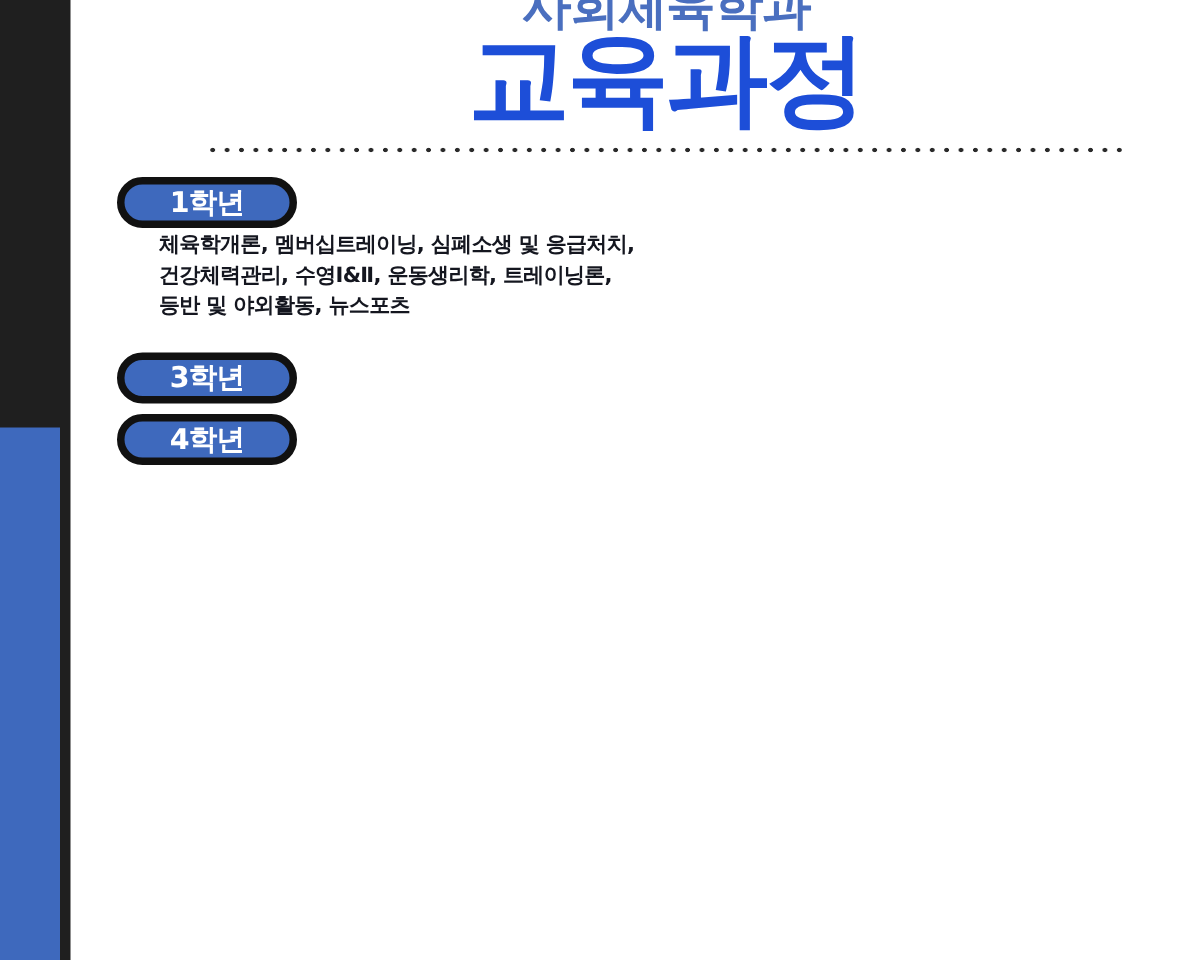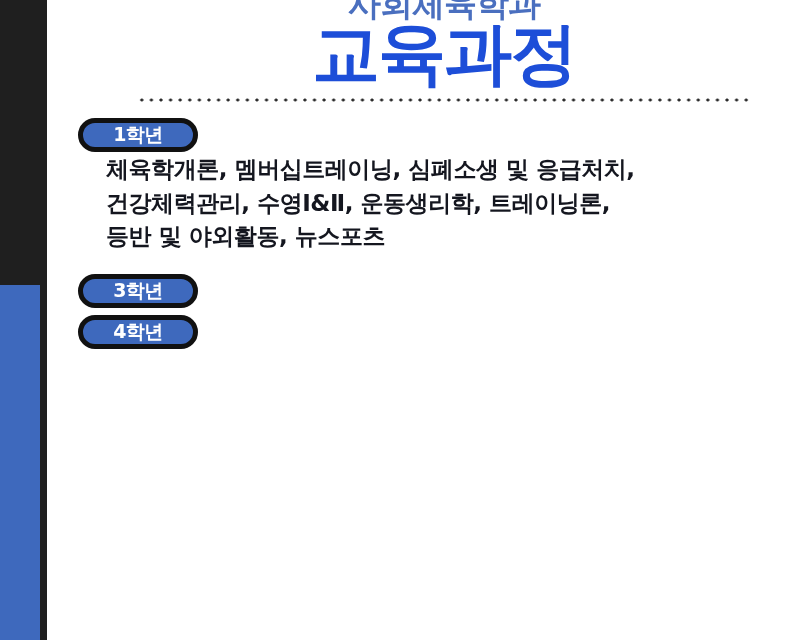--- a/index.html
+++ b/index.html
@@ -116,21 +116,21 @@
     display: flex;
     align-items: center;
     justify-content: center;
     margin-top: 3px;
     font-family: "DejaVu Sans", sans-serif;
   }
 
   .course-list {
     flex: 1 1 auto;
     margin-left: 28px;
-    font-size: 23px;
+    font-size: 14px;
     font-weight: 700;
     color: #14161f;
     line-height: 1.44;
     letter-spacing: -0.45px;
     padding-top: 1px;
     font-family: "DejaVu Sans", sans-serif;
     white-space: pre-line;
   }
 
   

